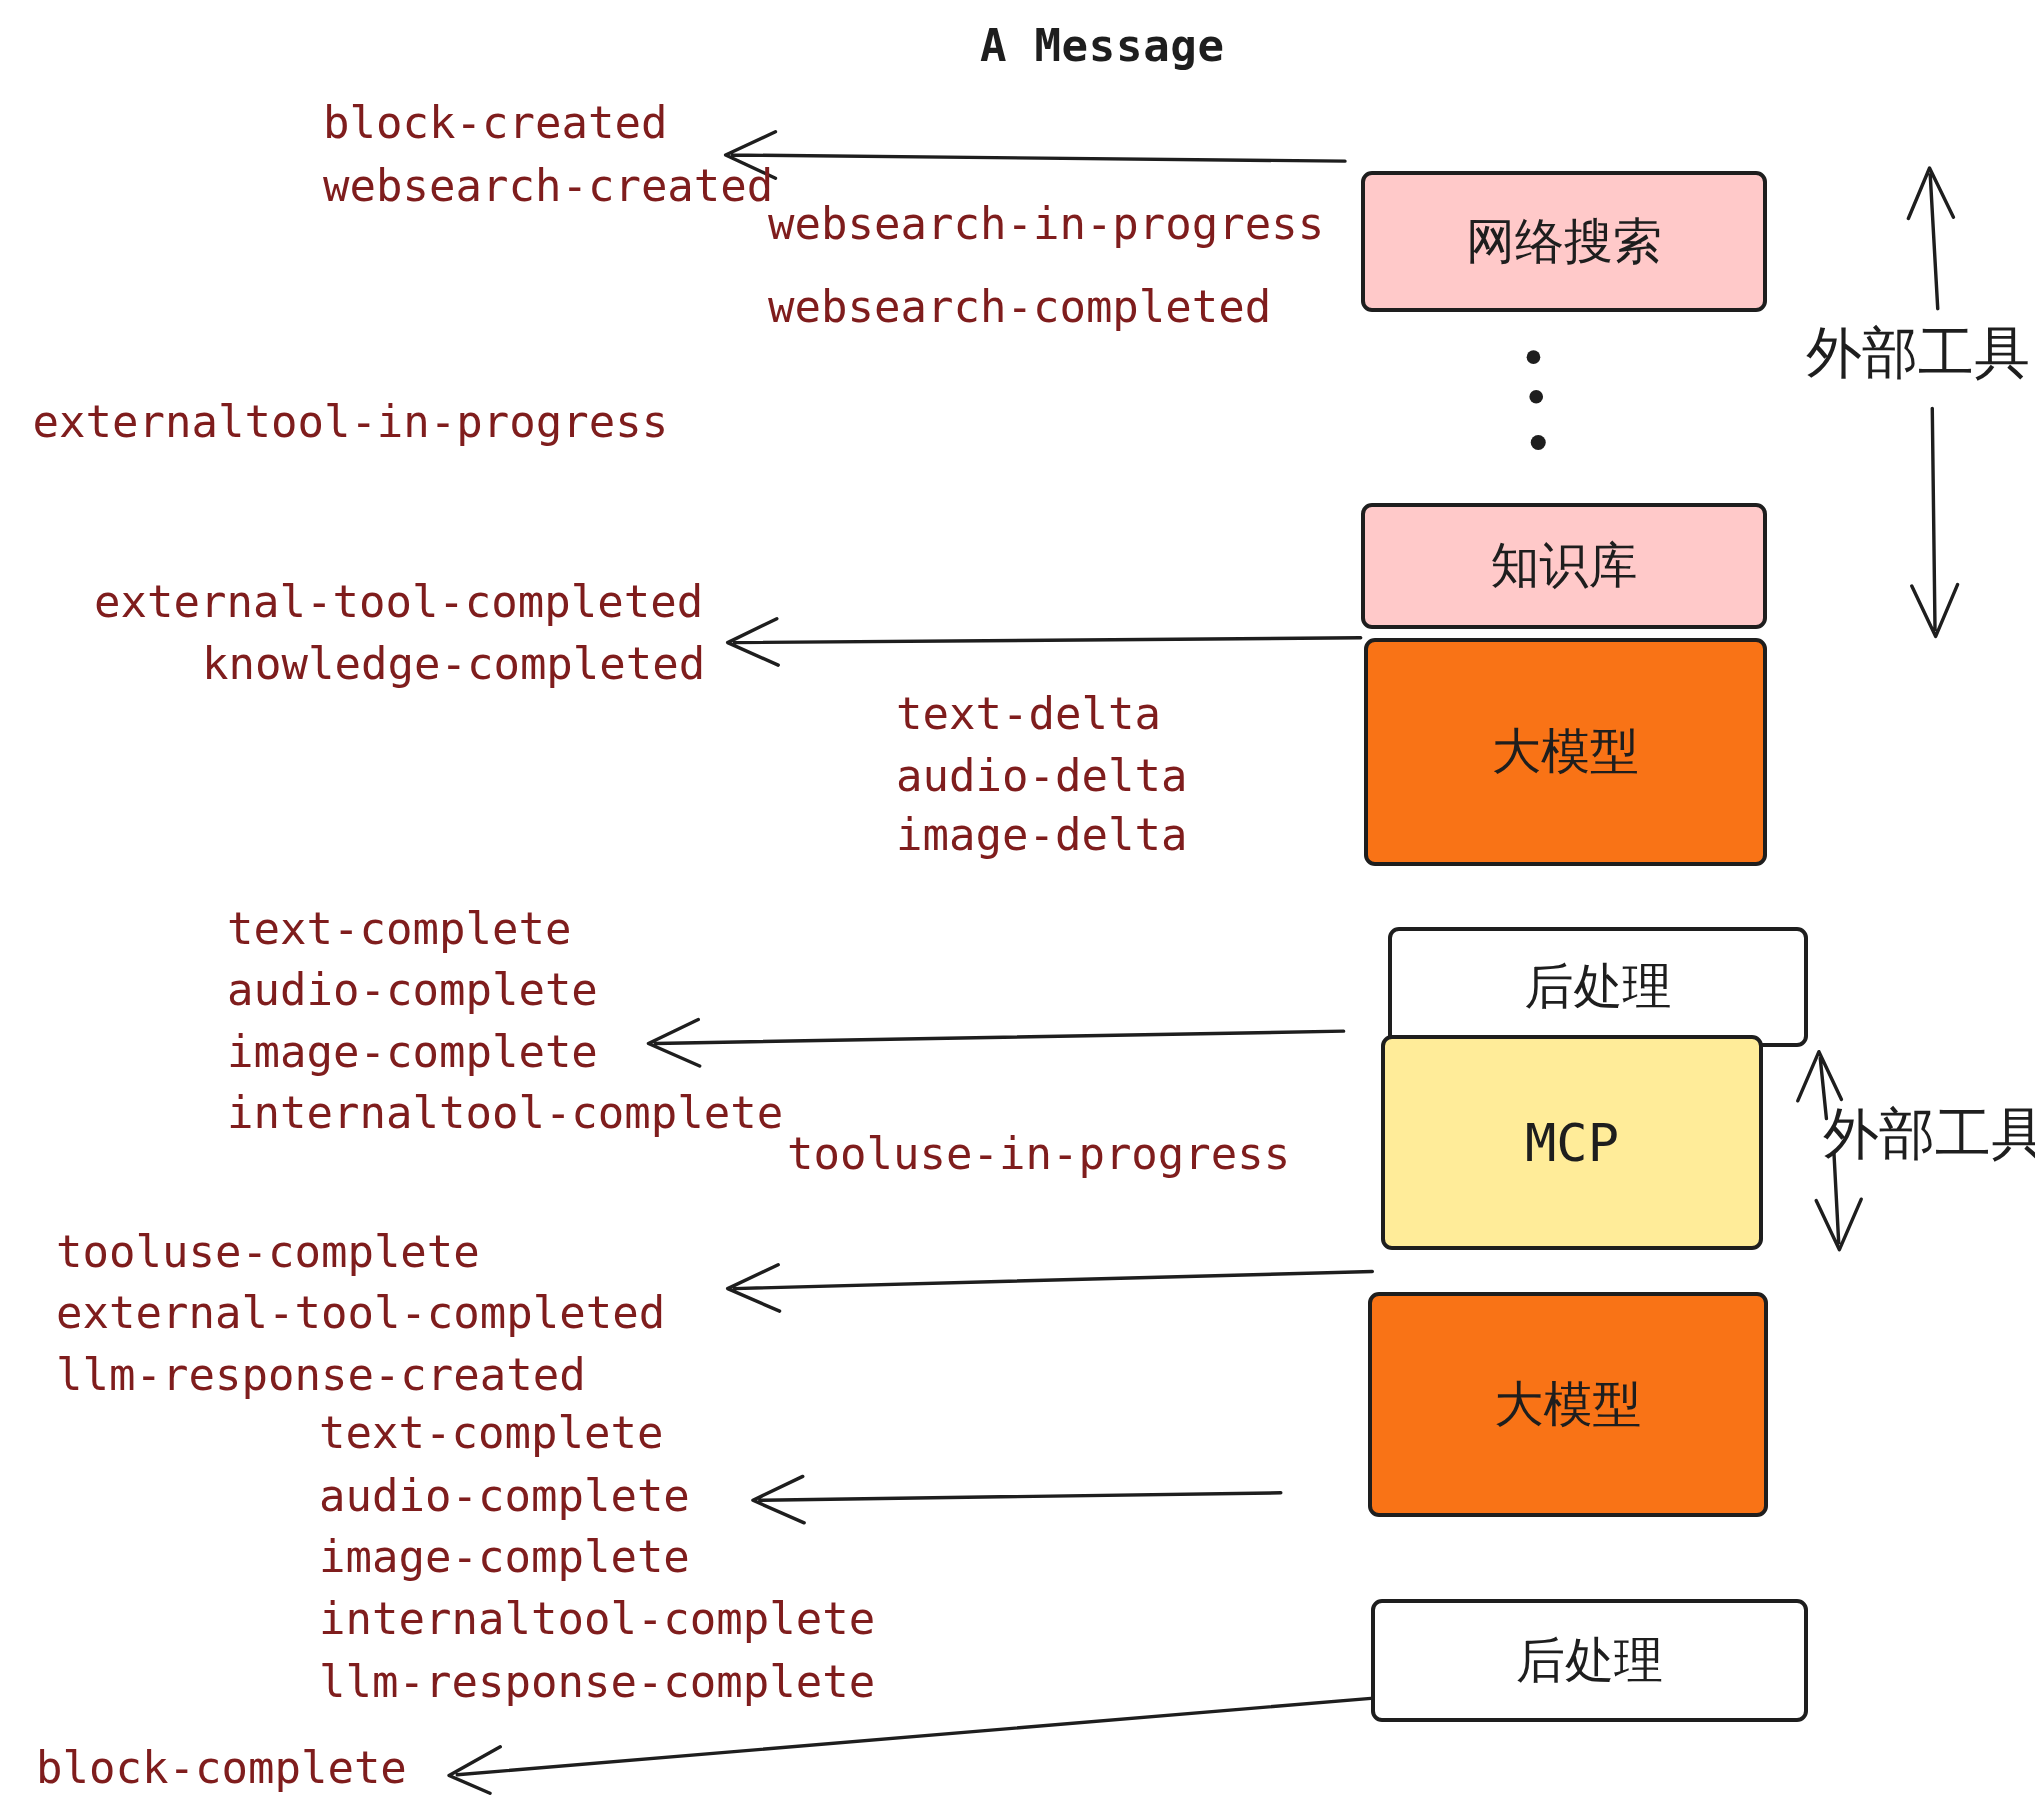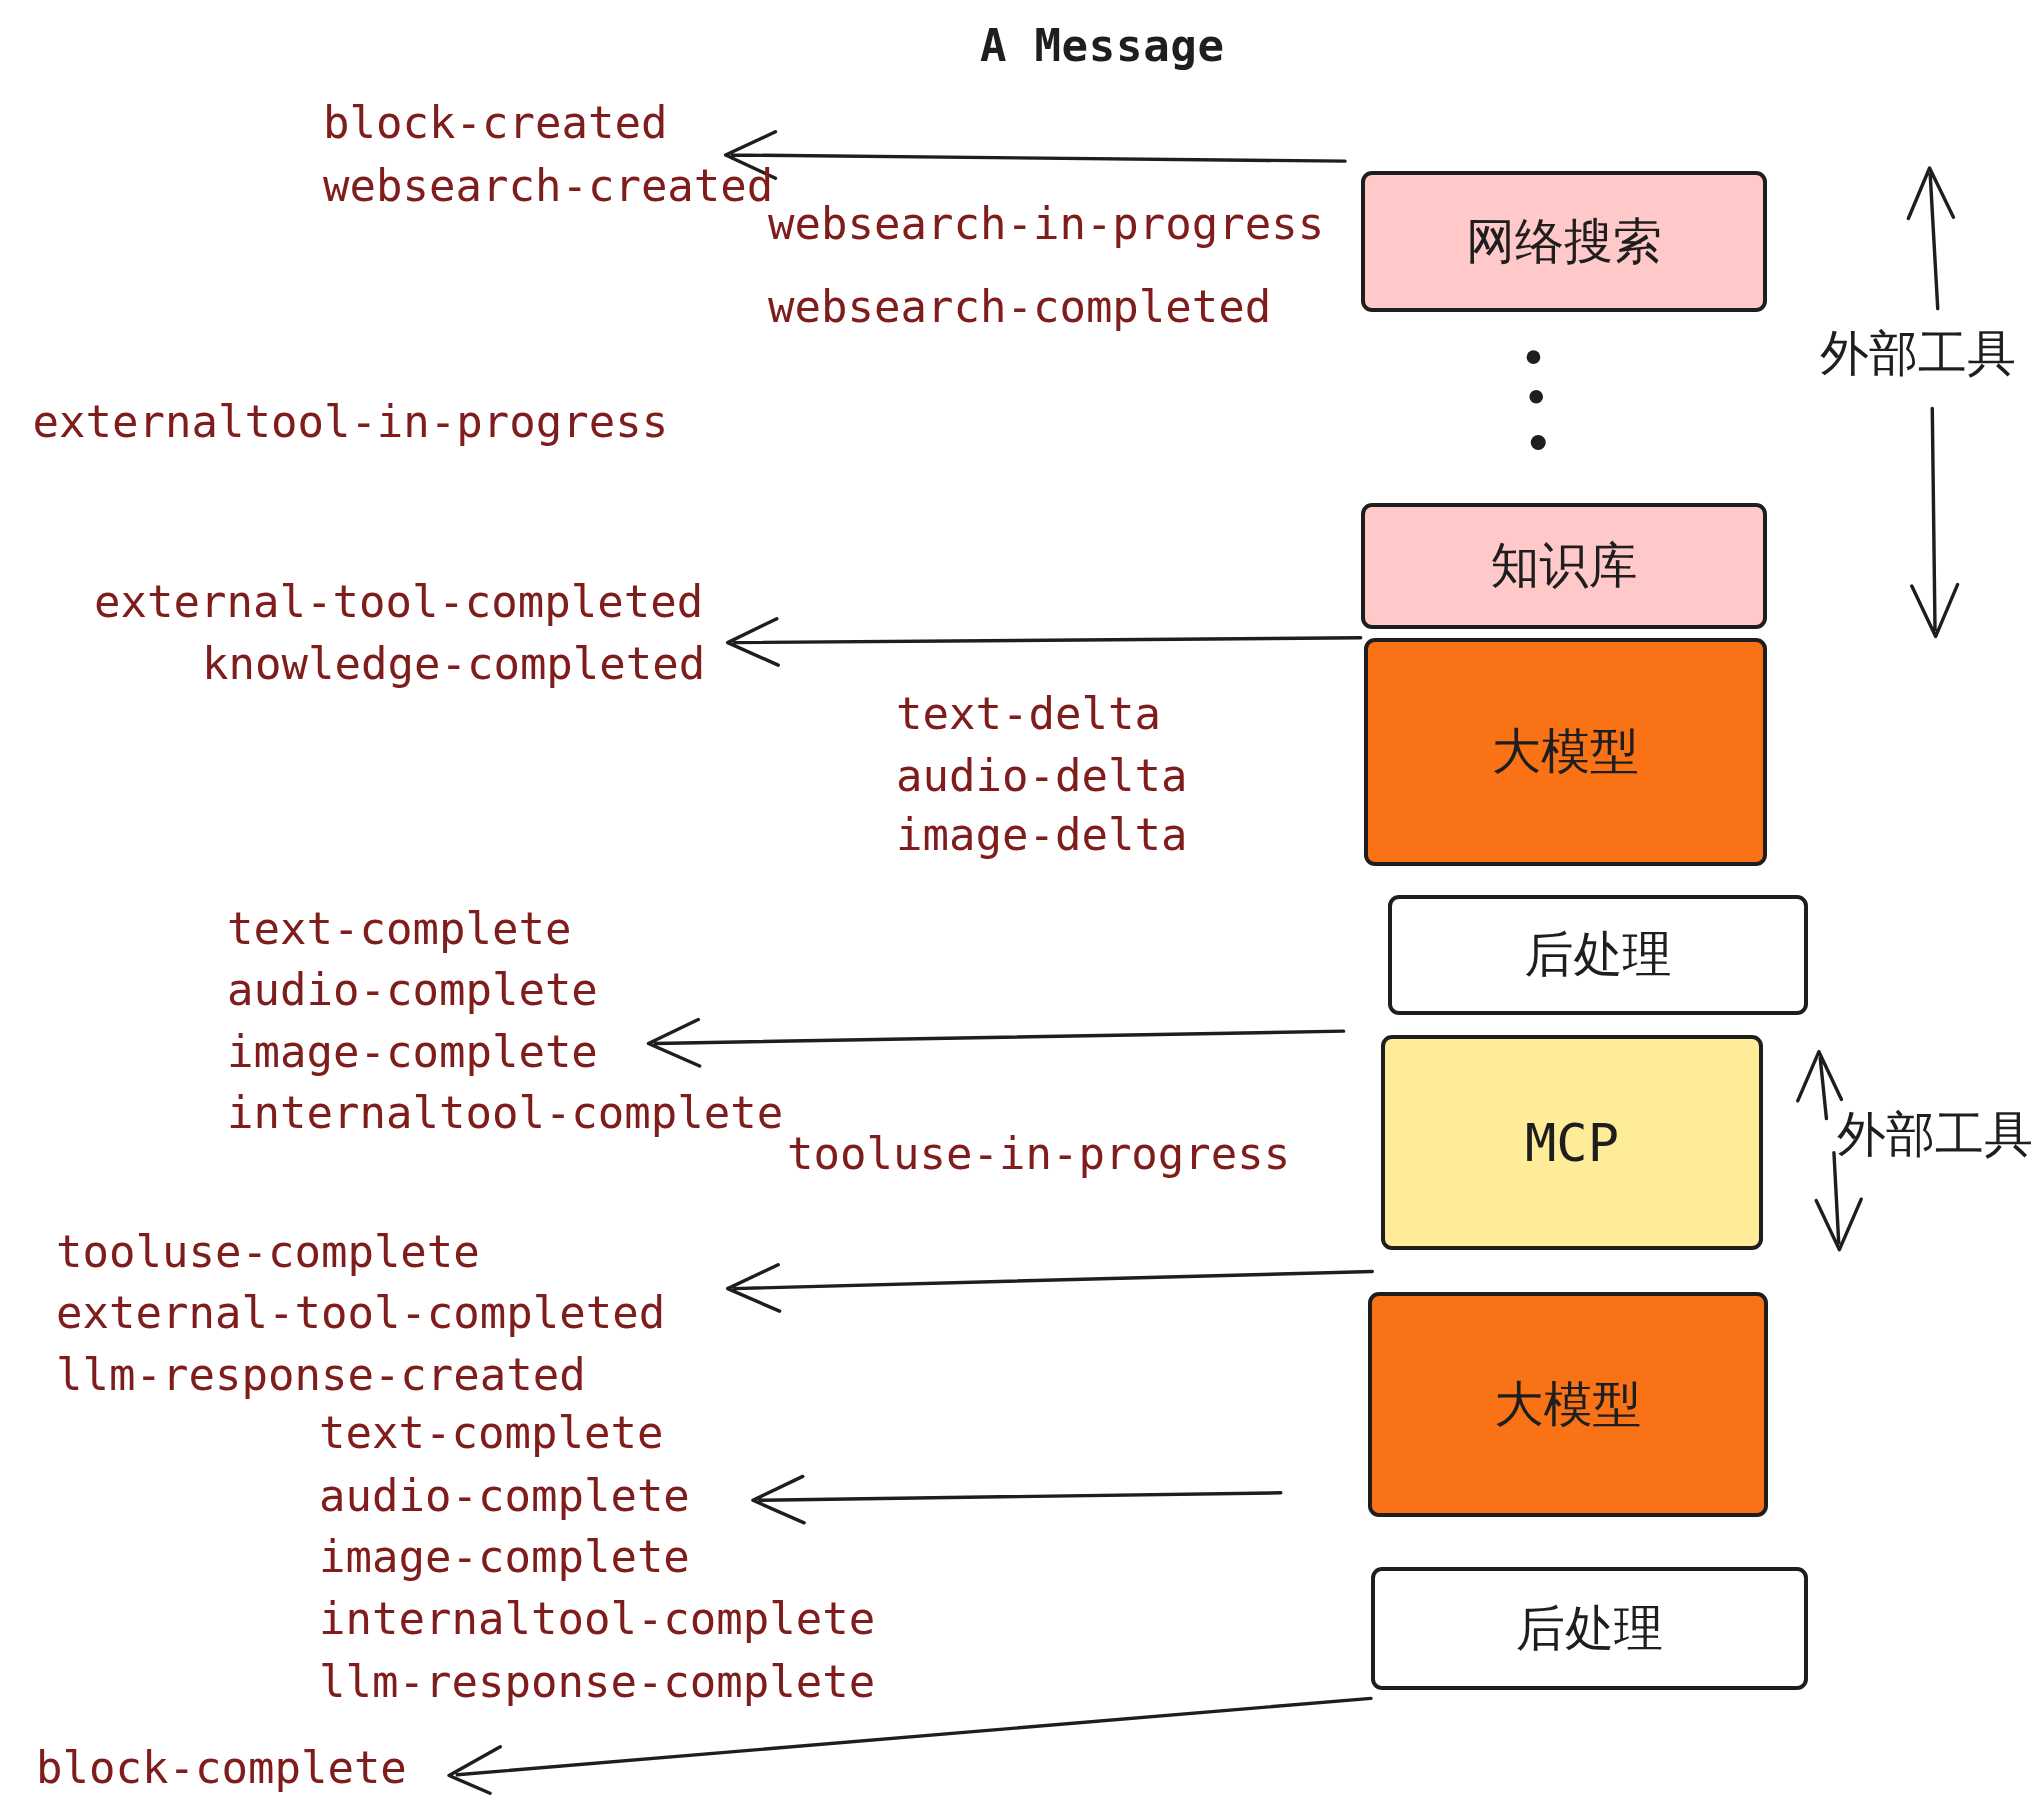--- a/index.html
+++ b/index.html
@@ -29,25 +29,25 @@
     display:flex;align-items:center;justify-content:center;
   }
   .box .lbl{
     font-family:"DejaVu Sans", sans-serif;
     font-size:49px;color:#1e1e1e;white-space:nowrap;
   }
   .box .lbl.mono{font-family:"DejaVu Sans Mono", monospace;font-size:52px;}
   .box.pink{background:#ffc9c9;}
   .box.green{background:#f97316;}
   .box.yellow{background:#ffec99;}
-  .box.plain{background:#ffffff;}
+  .box.plain{background:#ffffff;margin-top:32px;}
   .side-note{
     position:absolute;transform:translate(-50%,-50%);
     font-family:Liberation Mono, monospace;
-    font-size:49px;color:#1e1e1e;white-space:nowrap;
+    font-size:56px;color:#1e1e1e;white-space:nowrap;
   }
 </style>
 </head>
 <body>
 
 <div class="canvas">
 
   <svg class="overlay" viewBox="0 0 2980 2630">
 
     <path d="M1952 236 L1055 227 M1118 193 L1045 227 L1118 261"></path>

